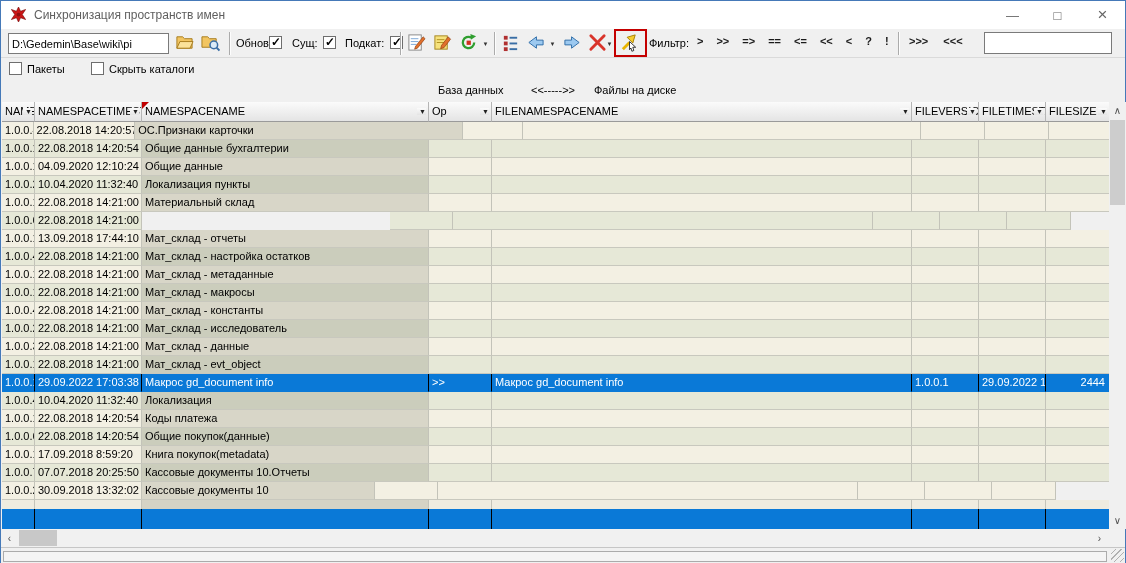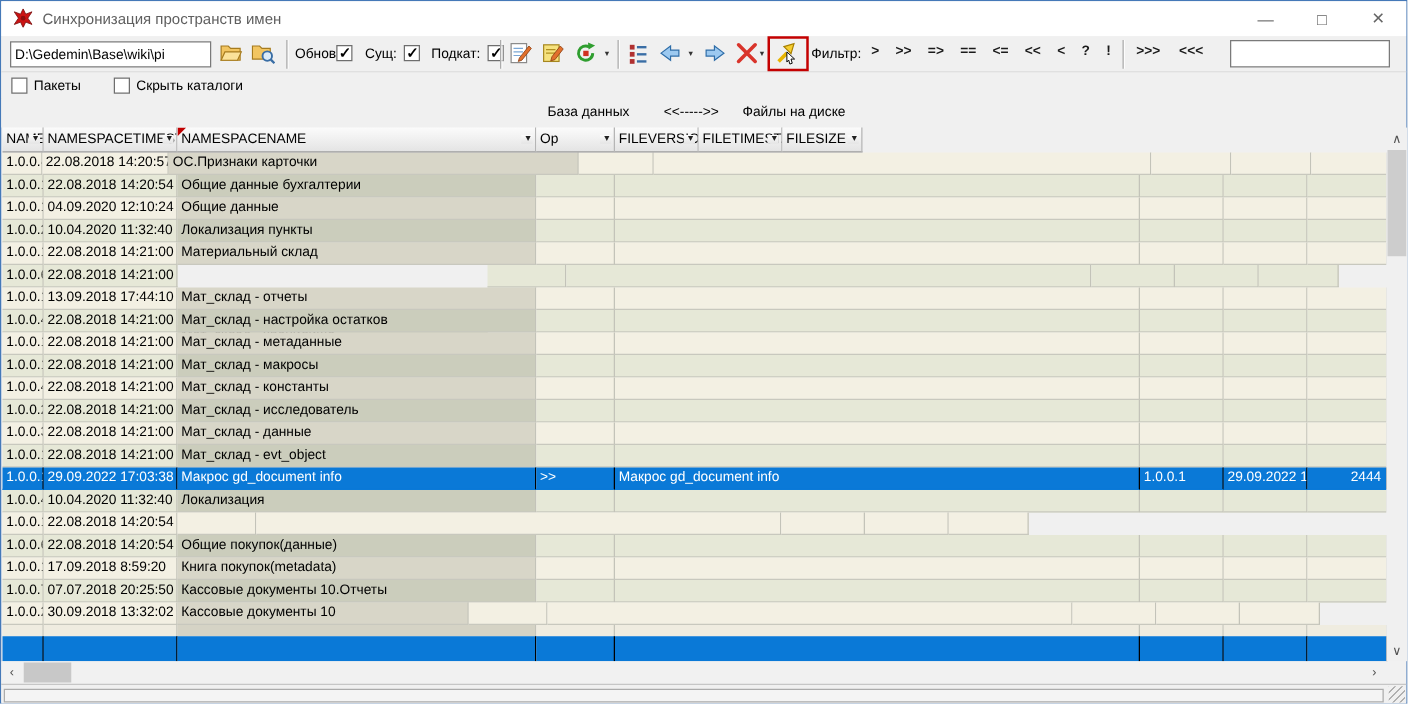--- a/index.html
+++ b/index.html
@@ -268,20 +268,24 @@
         </div>
         <div class="hcell" style="width: 287px;">
           <span class="hmarker"></span>
           <span class="htext">NAMESPACENAME</span>
           <span class="harrow">▼</span>
         </div>
         <div class="hcell" style="width: 63px;">
           <span class="htext">Op</span>
           <span class="harrow">▼</span>
         </div>
+        <div class="hcell" style="width: 420px;">
+          <span class="htext">FILENAMESPACENAME</span>
+          <span class="harrow">▼</span>
+        </div>
         <div class="hcell" style="width: 67px;">
           <span class="htext">FILEVERSION</span>
           <span class="harrow">▼</span>
         </div>
         <div class="hcell" style="width: 67px;">
           <span class="htext">FILETIMESTAMP</span>
           <span class="harrow">▼</span>
         </div>
         <div class="hcell" style="width: 64px;">
           <span class="htext">FILESIZE</span>
@@ -445,20 +449,21 @@
           <div class="cell ns" style="width: 287px;">Локализация</div>
           <div class="cell" style="width: 63px;"></div>
           <div class="cell" style="width: 420px;"></div>
           <div class="cell" style="width: 67px;"></div>
           <div class="cell" style="width: 67px;"></div>
           <div class="cell r" style="width: 64px;"></div>
         </div>
         <div class="grow odd">
           <div class="cell" style="width: 33px;">1.0.0.16</div>
           <div class="cell" style="width: 107px;">22.08.2018 14:20:54</div>
+          <div class="cell ns" style="width: 287px;">Коды платежа</div>
           <div class="cell" style="width: 63px;"></div>
           <div class="cell" style="width: 420px;"></div>
           <div class="cell" style="width: 67px;"></div>
           <div class="cell" style="width: 67px;"></div>
           <div class="cell r" style="width: 64px;"></div>
         </div>
         <div class="grow even">
           <div class="cell" style="width: 33px;">1.0.0.65</div>
           <div class="cell" style="width: 107px;">22.08.2018 14:20:54</div>
           <div class="cell ns" style="width: 287px;">Общие покупок(данные)</div>

